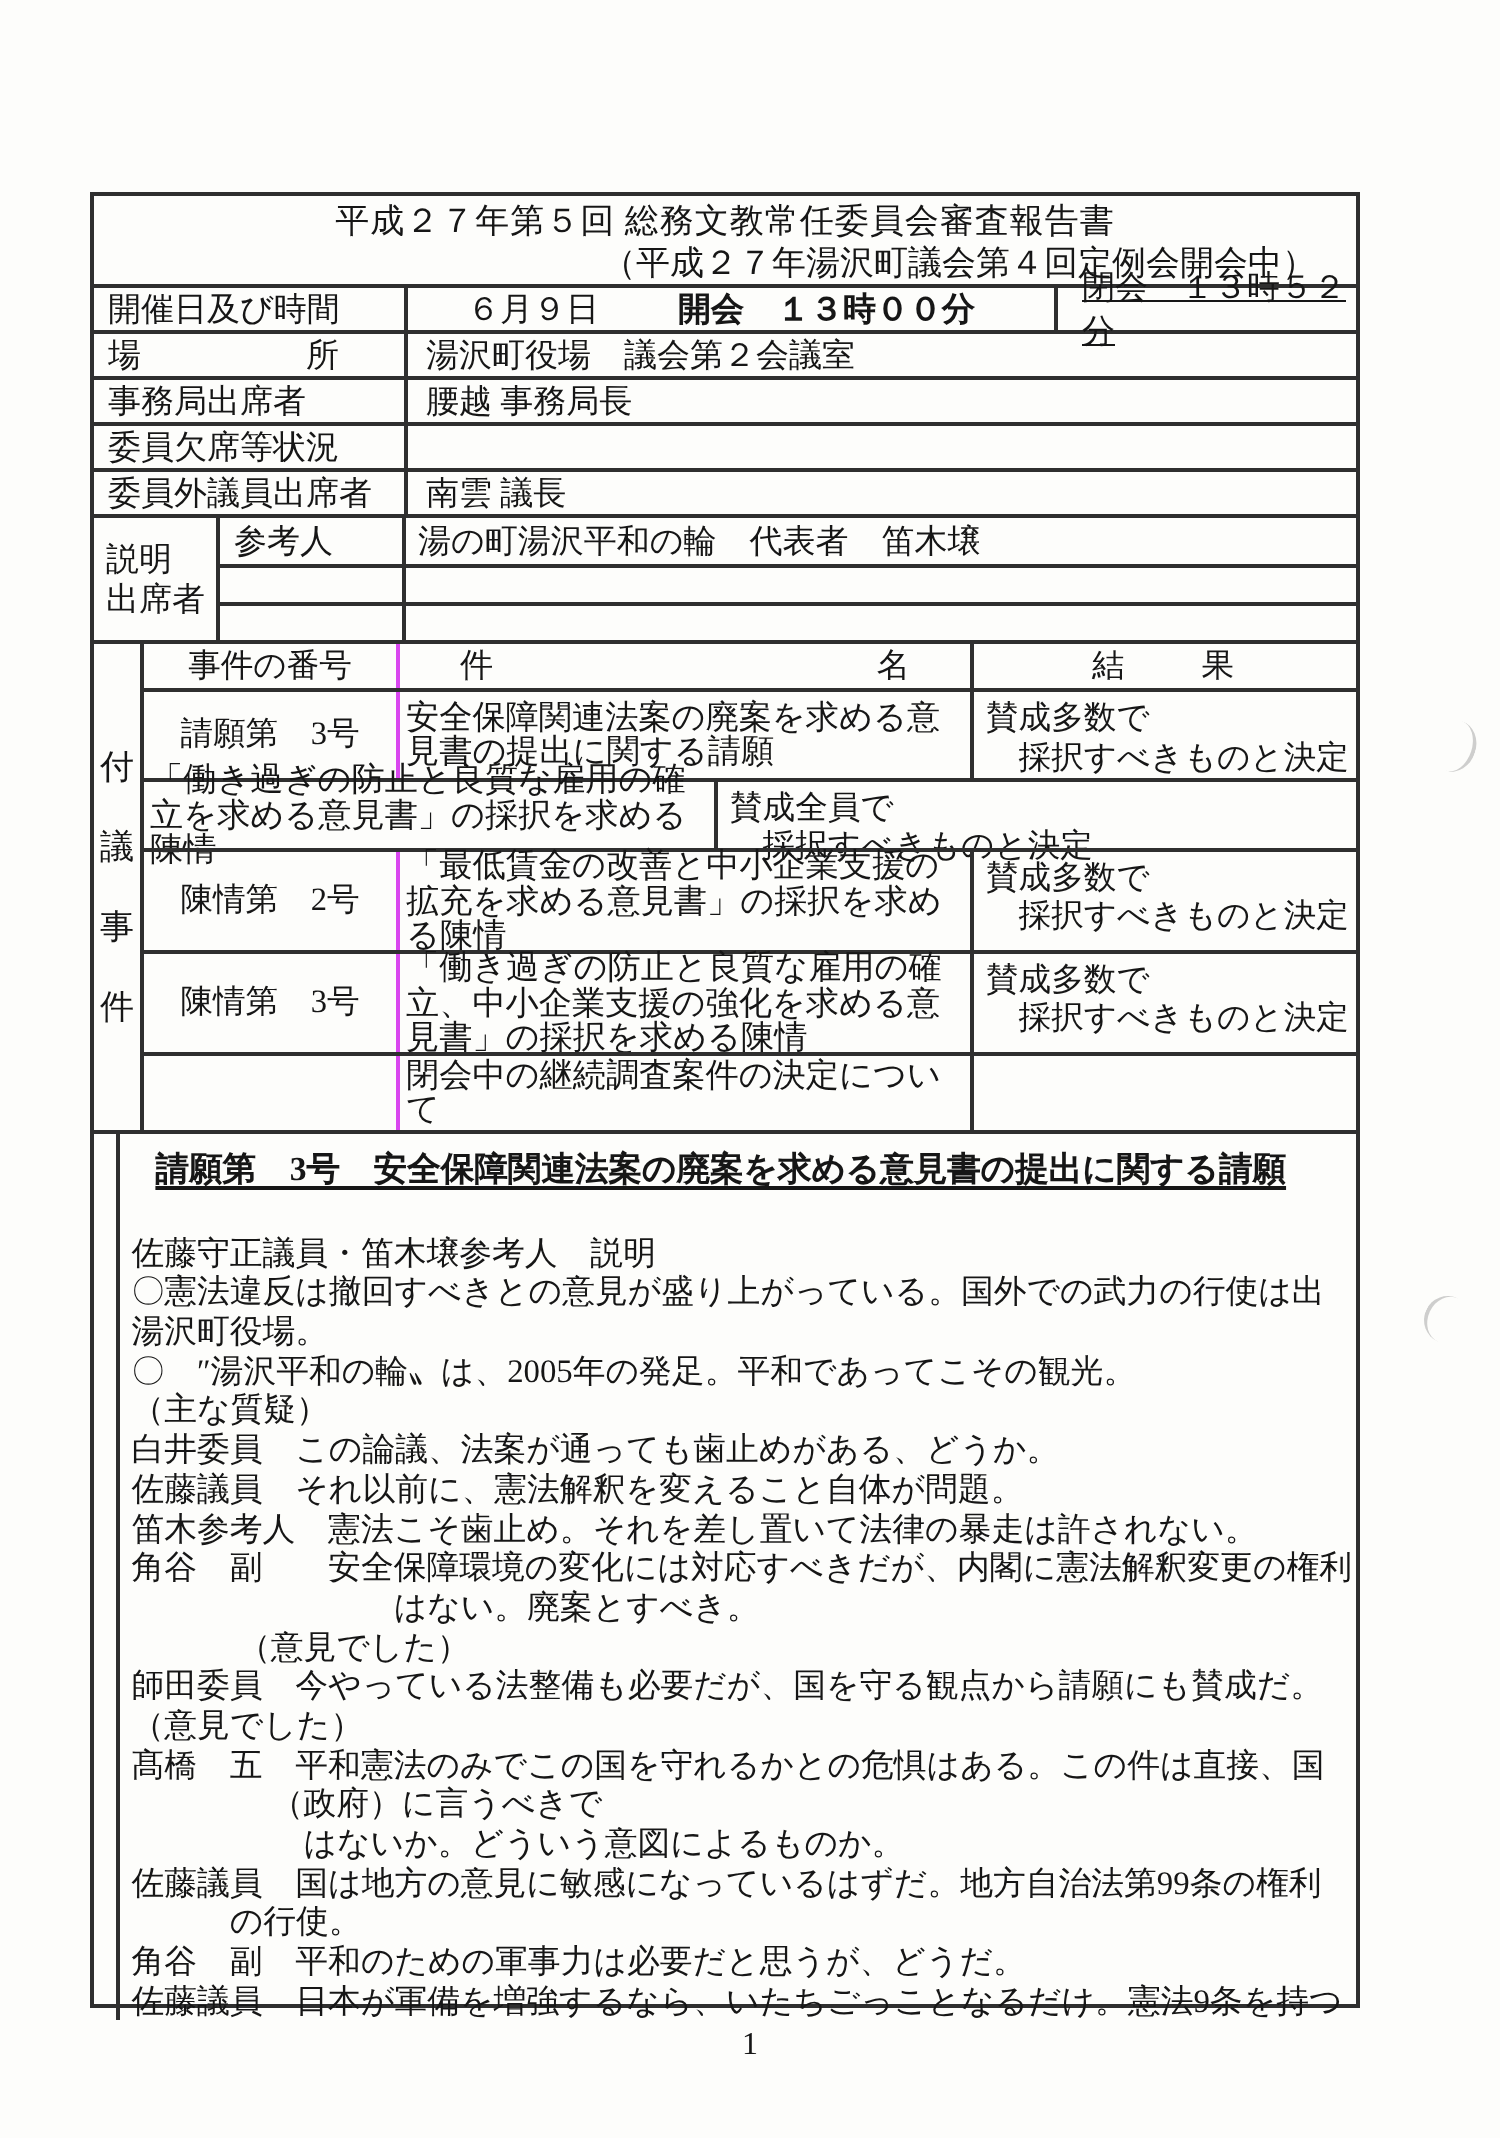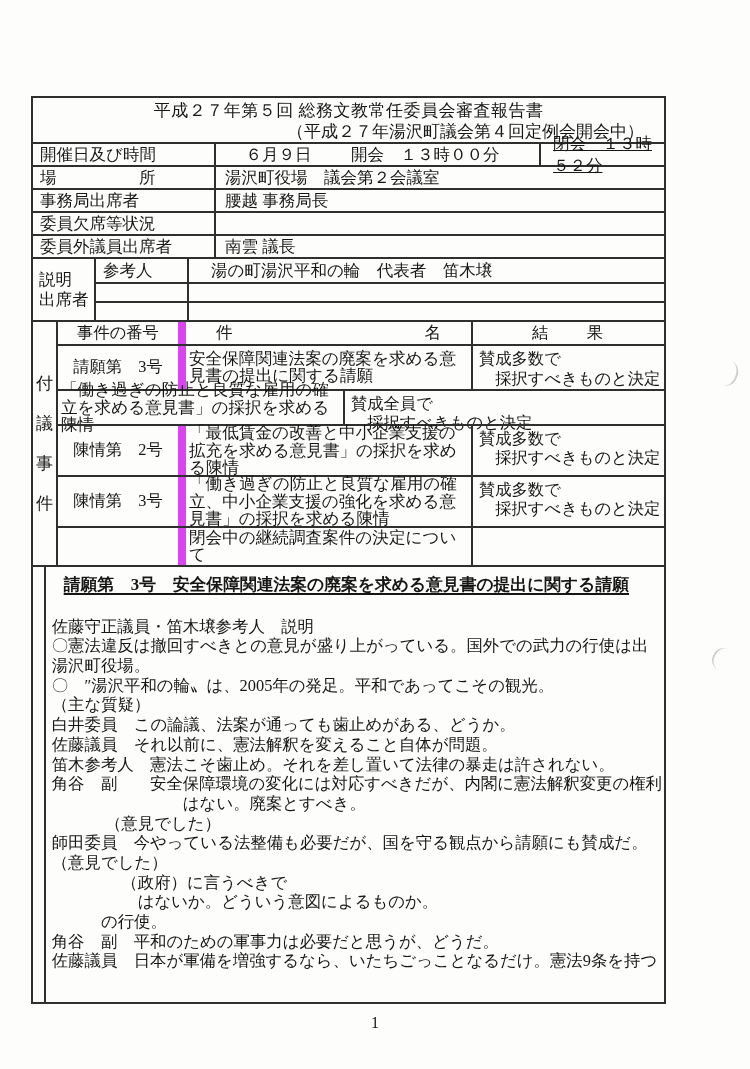--- a/index.html
+++ b/index.html
@@ -4,53 +4,53 @@
 <style>
   html,body{margin:0;padding:0;}
   body{
     width:750px;height:1069px;position:relative;
     background:#fdfdfb;
     font-family:"Liberation Serif","DejaVu Serif",serif;
     color:#161616;
     overflow:hidden;
   }
   .doc{
-    position:absolute;left:31px;top:96px;width:635px;height:908px;
+    position:absolute;left:45px;top:96px;width:635px;height:908px;
     border:2px solid #2f2f2f;box-sizing:border-box;
     display:flex;flex-direction:column;
     background:transparent;
   }
   
   .sec-title{height:46px;border-bottom:2px solid #2f2f2f;box-sizing:border-box;padding-top:2px;}
   .t1{text-align:center;font-size:17px;line-height:21px;letter-spacing:.5px;}
   .t2{text-align:right;font-size:17px;line-height:21px;padding-right:20px;}
   
   .mrow{height:23px;border-bottom:2px solid #2f2f2f;box-sizing:border-box;display:flex;align-items:stretch;font-size:16.5px;}
   .cell{display:flex;align-items:center;box-sizing:border-box;}
-  .lbl{width:183px;border-right:2px solid #2f2f2f;padding-left:7px;}
+  .lbl{width:157px;border-right:2px solid #2f2f2f;padding-left:7px;}
   .c-date{width:125px;justify-content:center;}
   .c-open{width:200px;border-left:2px solid #2f2f2f;border-right:2px solid #2f2f2f;padding-left:10px;}
   .c-close{flex:1;padding-left:12px;text-decoration:underline;}
   .c-val{flex:1;padding-left:9px;}
   
   .sec-speakers{height:63px;border-bottom:2px solid #2f2f2f;box-sizing:border-box;display:flex;font-size:16.5px;font-family:Liberation Serif, serif;}
   .sp-label{width:63px;border-right:2px solid #2f2f2f;box-sizing:border-box;display:flex;align-items:center;padding-left:6px;white-space:pre-line;line-height:20px;}
   .sp-right{flex:1;display:flex;flex-direction:column;text-align:right;}
   .sp-row{display:flex;height:23px;box-sizing:border-box;}
   .sp-row + .sp-row{border-top:2px solid #2f2f2f;height:19px;}
   .sp-role{width:93px;border-right:2px solid #2f2f2f;box-sizing:border-box;display:flex;align-items:center;padding-left:7px;}
-  .sp-val{flex:1;display:flex;align-items:center;padding-left:22px;}
+  .sp-val{flex:1;display:flex;align-items:center;padding-left:6px;}
   
   .sec-agenda{height:245px;border-bottom:2px solid #2f2f2f;box-sizing:border-box;display:flex;}
   .ag-strip{width:25px;border-right:2px solid #2f2f2f;box-sizing:border-box;display:flex;flex-direction:column;justify-content:center;align-items:center;gap:17px;font-size:17px;}
   .ag-main{flex:1;display:flex;flex-direction:column;}
   .ag-row{display:flex;box-sizing:border-box;}
   .ag-row + .ag-row{border-top:2px solid #2f2f2f;}
   .ag-head{height:22px;font-size:16.5px;}
-  .ag-no{width:128px;border-right:8px solid #d946ef;box-sizing:border-box;display:flex;align-items:center;justify-content:center;font-size:16.3px;}
+  .ag-no{width:128px;border-right:2px solid #d946ef;box-sizing:border-box;display:flex;align-items:center;justify-content:center;font-size:16.3px;}
   .ag-name{width:287px;border-right:2px solid #2f2f2f;box-sizing:border-box;display:flex;align-items:center;padding:1px 2px 1px 3px;font-size:16.6px;line-height:17.6px;}
   .ag-res{flex:1;padding:3px 0 0 6px;font-size:16.3px;line-height:19.5px;white-space:pre-line;box-sizing:border-box;}
   .ag-name-head{justify-content:space-between;padding:0 30px;}
   .ag-res-head{display:flex;align-items:center;justify-content:center;padding:0;white-space:normal;letter-spacing:2px;}
   .r1{height:45px;} .r2{height:35px;} .r3{height:51px;} .r4{height:51px;} .r5{flex:1;}
   
   .sec-minutes{flex:1;display:flex;}
   .mn-strip{width:25px;border-right:2px solid #2f2f2f;box-sizing:border-box;}
   .mn-body{flex:1;padding:7px 2px 0 6px;font-size:16.4px;}
   .mn-heading{font-weight:bold;font-size:16.8px;height:23px;line-height:21px;white-space:pre;text-decoration:underline;text-decoration-thickness:2px;text-underline-offset:3px;padding-left:12px;}
@@ -68,21 +68,21 @@
 <div class="doc">
 
   <div class="sec-title">
     <div class="t1">平成２７年第５回 総務文教常任委員会審査報告書</div>
     <div class="t2">（平成２７年湯沢町議会第４回定例会開会中）</div>
   </div>
 
   <div class="mrow">
     <div class="cell lbl">開催日及び時間</div>
     <div class="cell c-date">６月９日</div>
-    <div class="cell c-open" style="border-left:none;">開会　１３時００分</div>
+    <div class="cell c-open" style="border-left:none;font-weight:bold;">開会　１３時００分</div>
     <div class="cell c-close">閉会　１３時５２分</div>
   </div>
 
   <div class="mrow">
     <div class="cell lbl">場　　　　　所</div>
     <div class="cell c-val">湯沢町役場　議会第２会議室</div>
   </div>
   <div class="mrow">
     <div class="cell lbl">事務局出席者</div>
     <div class="cell c-val">腰越 事務局長</div>
@@ -172,22 +172,24 @@
       <div class="mn-line">〇　″湯沢平和の輪〟は、2005年の発足。平和であってこその観光。</div>
       <div class="mn-line">（主な質疑）</div>
       <div class="mn-line">白井委員　この論議、法案が通っても歯止めがある、どうか。</div>
       <div class="mn-line">佐藤議員　それ以前に、憲法解釈を変えること自体が問題。</div>
       <div class="mn-line">笛木参考人　憲法こそ歯止め。それを差し置いて法律の暴走は許されない。</div>
       <div class="mn-line">角谷　副　　安全保障環境の変化には対応すべきだが、内閣に憲法解釈変更の権利</div>
       <div class="mn-line">　　　　　　　　はない。廃案とすべき。</div>
       <div class="mn-line">　　　 （意見でした）</div>
       <div class="mn-line">師田委員　今やっている法整備も必要だが、国を守る観点から請願にも賛成だ。</div>
       <div class="mn-line">（意見でした）</div>
+      <div class="mn-line">髙橋　五　平和憲法のみでこの国を守れるかとの危惧はある。この件は直接、国</div>
       <div class="mn-line">　　　　 （政府）に言うべきで</div>
       <div class="mn-line">　　　　　 はないか。どういう意図によるものか。</div>
+      <div class="mn-line">佐藤議員　国は地方の意見に敏感になっているはずだ。地方自治法第99条の権利</div>
       <div class="mn-line">　　　の行使。</div>
       <div class="mn-line">角谷　副　平和のための軍事力は必要だと思うが、どうだ。</div>
       <div class="mn-line">佐藤議員　日本が軍備を増強するなら、いたちごっことなるだけ。憲法9条を持つ</div>
     </div>
   </div>
 
 </div>
 
 <div class="pageno">1</div>
 

